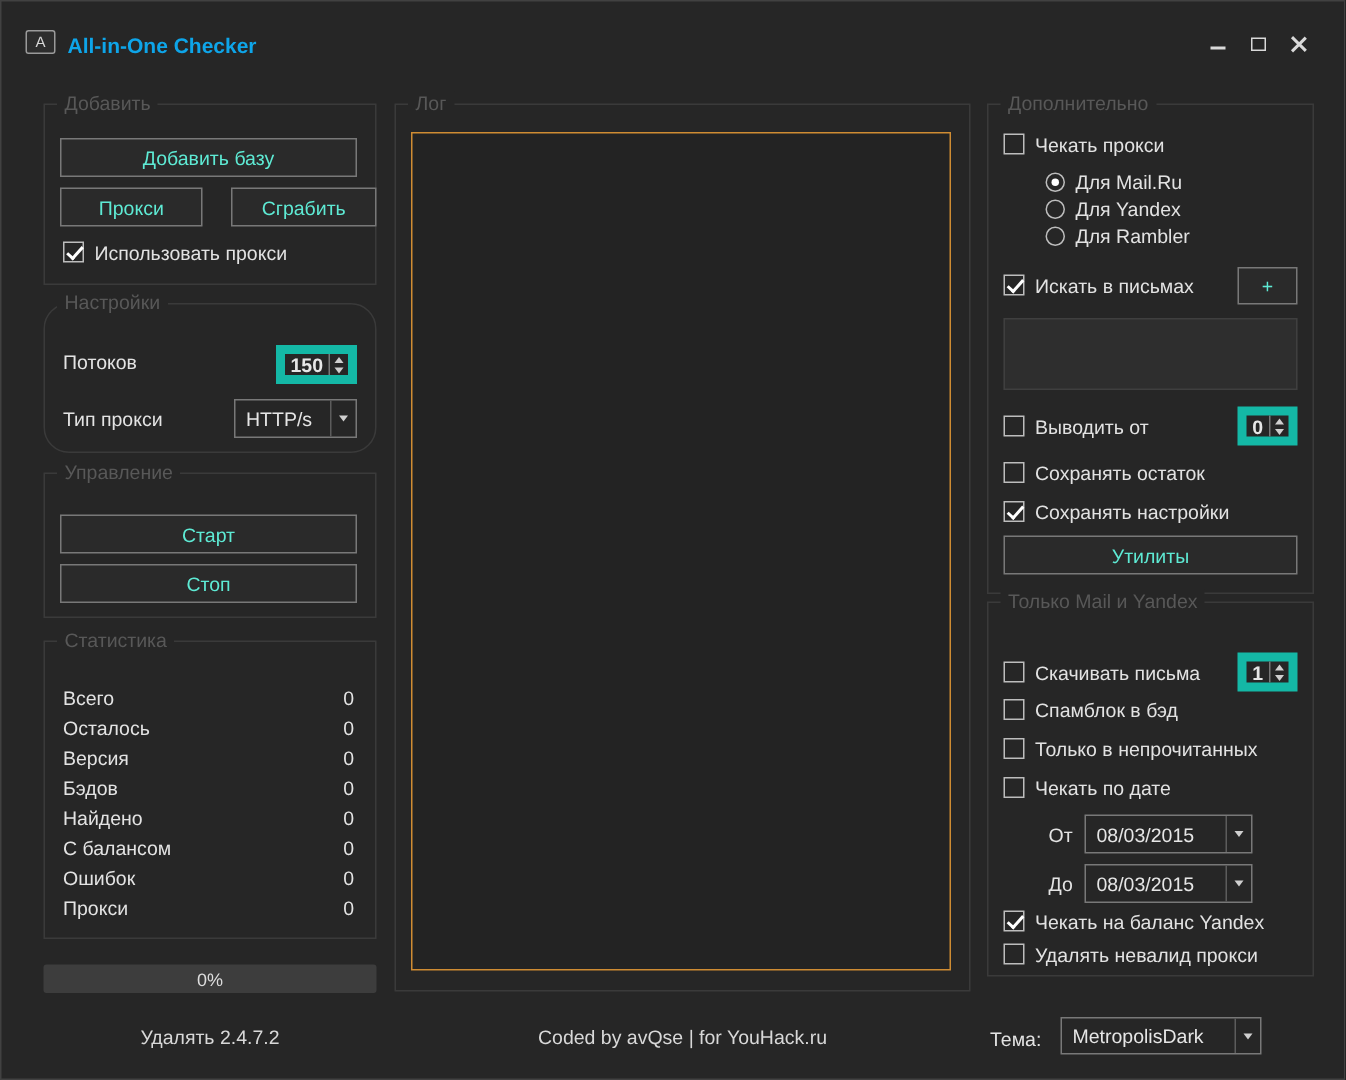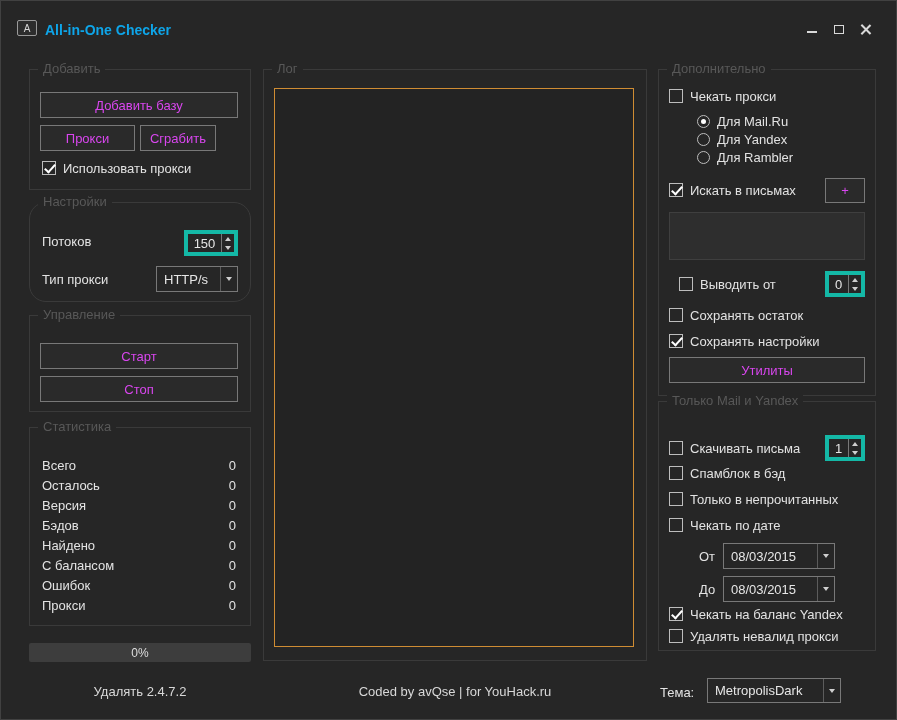--- a/index.html
+++ b/index.html
@@ -28,35 +28,35 @@
     content:""; position:absolute; left:5px; top:-1px; width:1.6px; height:13px; background:#d9d9d9;
   }
   .glyph-close::before { transform:rotate(45deg); }
   .glyph-close::after { transform:rotate(-45deg); }
   
   .group { position:absolute; border:1px solid #3a3a3a; }
   .gtitle { position:absolute; top:-9px; left:8px; background:#262626; padding:0 5px; color:#585858; font-size:13px; }
   
   .btn {
     position:absolute; display:flex; align-items:center; justify-content:center;
-    background:#2a2a2a; border:1px solid #787878; color:#d946ef; font-size:13px; cursor:default;
+    background:#2a2a2a; border:1px solid #787878; color:#5eead4; font-size:13px; cursor:default;
   }
   
   .check { position:absolute; display:flex; align-items:center; gap:7px; height:16px; }
   .cbox { width:14px; height:14px; border:1px solid #bdbdbd; background:transparent; position:relative; flex:none; }
   .cbox.on::after {
     content:""; position:absolute; left:4px; top:0px; width:4px; height:9px;
     border-right:2px solid #ffffff; border-bottom:2px solid #ffffff; transform:rotate(42deg);
   }
   
   .radio { position:absolute; display:flex; align-items:center; gap:7px; height:15px; }
   .rdot { width:13px; height:13px; border-radius:50%; border:1px solid #bdbdbd; position:relative; flex:none; }
   .rdot.on::after { content:""; position:absolute; left:3px; top:3px; width:5px; height:5px; border-radius:50%; background:#ffffff; }
   
-  .spin { position:absolute; display:flex; border:4px solid #14b8a6; background:#262626; }
+  .spin { position:absolute; display:flex; border:6px solid #14b8a6; background:#262626;font-weight:bold; }
   .sval { flex:1; display:flex; align-items:center; justify-content:center; font-size:13px; color:#e6e6e6; }
   .sarrows { width:13px; border-left:1px solid #787878; display:flex; flex-direction:column; }
   .sarrows > div { flex:1; display:flex; align-items:center; justify-content:center; }
   .tri-up { width:0; height:0; border-left:3px solid transparent; border-right:3px solid transparent; border-bottom:4px solid #cfcfcf; }
   .tri-down { width:0; height:0; border-left:3px solid transparent; border-right:3px solid transparent; border-top:4px solid #cfcfcf; }
   
   .combo { position:absolute; display:flex; border:1px solid #787878; background:#262626; align-items:stretch; }
   .cval { flex:1; display:flex; align-items:center; padding-left:7px; font-size:13px; color:#e6e6e6; white-space:nowrap; overflow:hidden; }
   .carrow { width:17px; display:flex; align-items:center; justify-content:center; border-left:1px solid #5c5c5c; }
   
@@ -91,21 +91,21 @@
       </div>
     <div class="winbtn wb-close">
         <div class="glyph-close"></div>
       </div>
   </div>
 
   <div class="group" style="left:28px; top:68px; width:222px; height:121px;">
     <span class="gtitle">Добавить</span>
     <div class="btn" style="left:10px; top:22px; width:198px; height:26px;">Добавить базу</div>
     <div class="btn" style="left:10px; top:55px; width:95px; height:26px;">Прокси</div>
-    <div class="btn" style="left:110px; top:55px; width:76px; height:26px;">Сграбить</div>
+    <div class="btn" style="left:124px; top:55px; width:97px; height:26px;">Сграбить</div>
     <label class="check" style="left:12px; top:90px;">
       <span class="cbox on"></span>
       <span>Использовать прокси</span>
     </label>
   </div>
 
   <div class="group" style="left:28px; top:201px; width:222px; height:100px;border-radius:17px;">
     <span class="gtitle">Настройки</span>
     <span class="flabel" style="left:12px; top:31px;">Потоков</span>
     <div class="spin" style="left:154px; top:27px; width:54px; height:26px;">
@@ -203,21 +203,21 @@
     </label>
 
     <label class="check" style="left:10px; top:112px;">
       <span class="cbox on"></span>
       <span>Искать в письмах</span>
     </label>
     <div class="btn" style="left:166px; top:108px; width:40px; height:25px;">+</div>
 
     <div class="keywords"></div>
 
-    <label class="check" style="left:20px; top:206px;">
+    <label class="check" style="left:10px; top:206px;">
       <span class="cbox"></span>
       <span>Выводить от</span>
     </label>
     <div class="spin" style="left:166px; top:201px; width:40px; height:26px;">
       <span class="sval">0</span>
       <span class="sarrows">
         <div>
             <span class="tri-up"></span>
           </div>
         <div>

